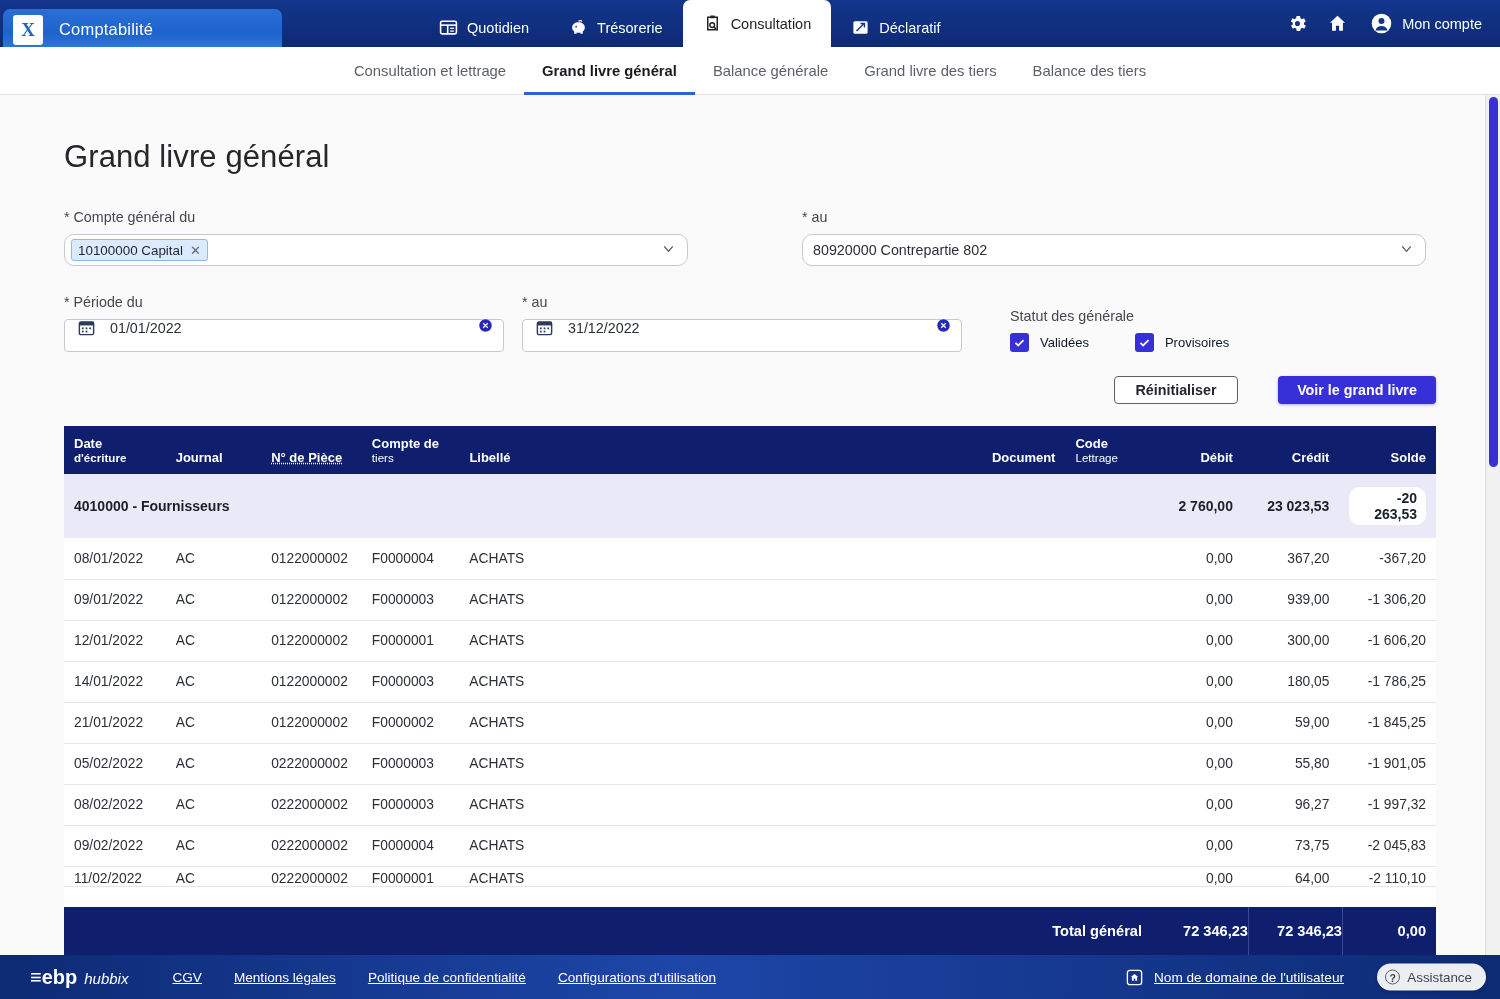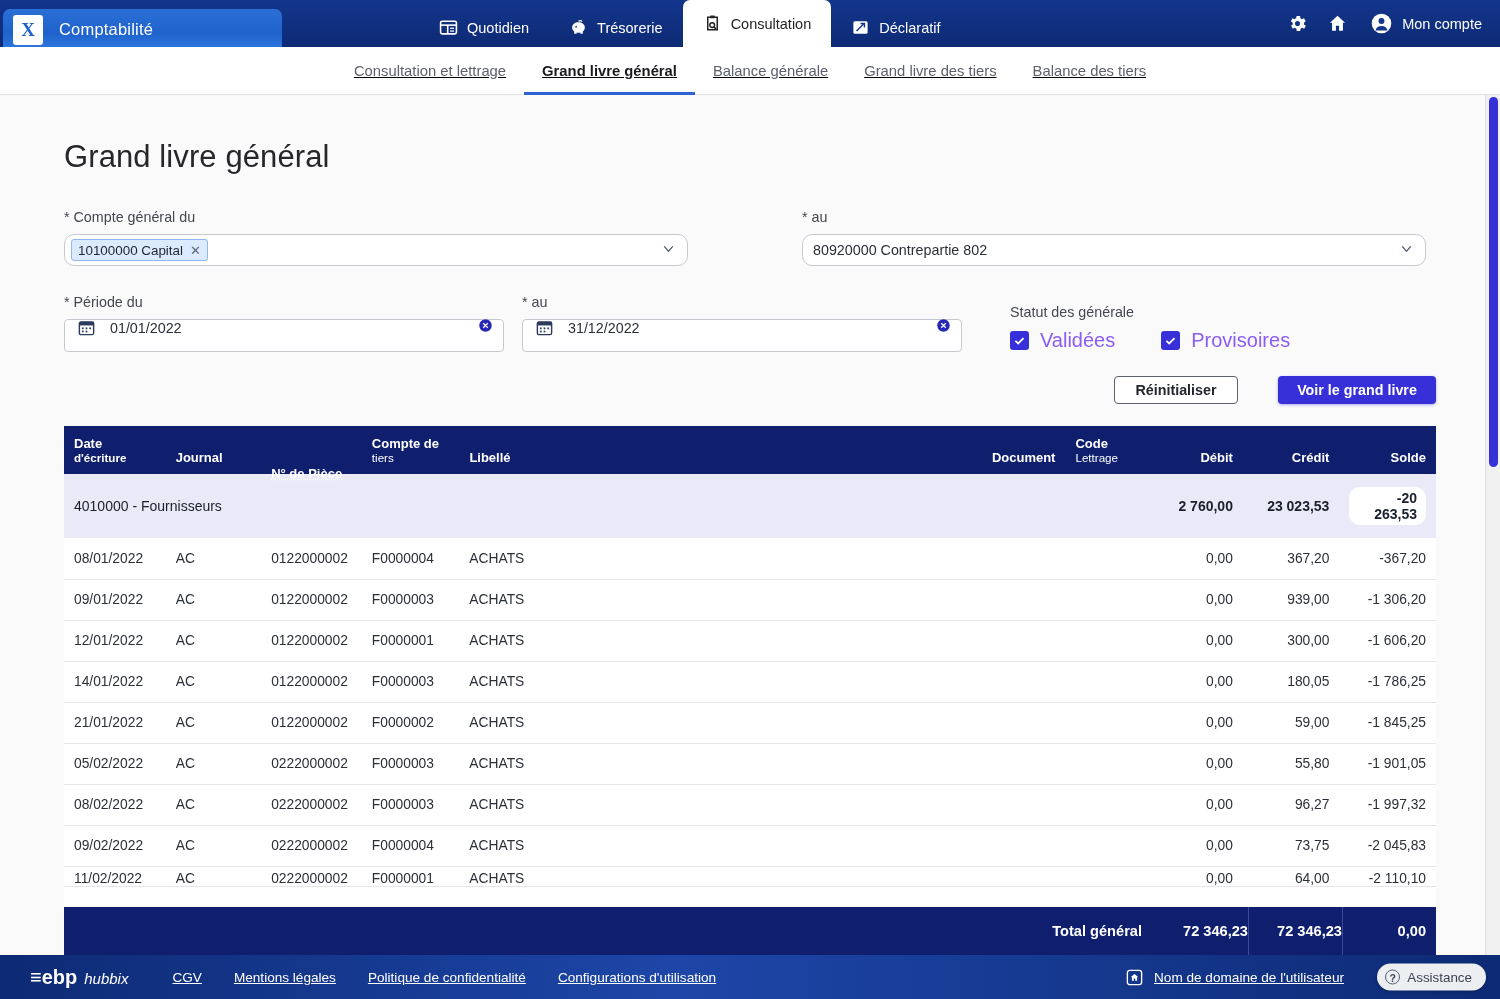--- a/index.html
+++ b/index.html
@@ -96,21 +96,21 @@
   }
 
   
   .subnav {
     height: 48px;
     background: #ffffff;
     border-bottom: 1px solid #e2e2e6;
     display: flex; align-items: center; justify-content: center;
     gap: 0px;
     flex: 0 0 auto;
-    position: relative; z-index: 2; text-decoration: underline;
+    position: relative; z-index: 2;
   }
   .subnav-item {
     font-size: 14.8px;
     color: #5c5f6b;
     padding: 0 18px;
     height: 48px;
     line-height: 48px;
     cursor: pointer;
     position: relative;
     white-space: nowrap;
@@ -197,21 +197,21 @@
 
   .status-block { margin-left: 30px; }
   .checks { display: flex; gap: 46px; align-items: center; margin-top: 6px; }
   .check-item { display: flex; align-items: center; gap: 11px; cursor: pointer; }
   .checkbox {
     width: 19px; height: 19px;
     background: #3730d8;
     border-radius: 3px;
     display: flex; align-items: center; justify-content: center;
   }
-  .check-label { font-size: 20px; color: #8b5cf6; }
+  .check-label { font-size: 13px; color: #0f172a; }
 
   .btn-row {
     display: flex; justify-content: flex-end;
     gap: 40px; margin-top: 24px;
   }
   .btn {
     height: 28px;
     border-radius: 4px;
     font-size: 14.3px;
     display: flex; align-items: center; justify-content: center;
@@ -268,21 +268,21 @@
   col.c-solde { width: 93px; }
 
   .scroll-body {
     flex: 1 1 auto;
     overflow: hidden;
   }
   .acct-row td {
     background: #e9e9f8;
     font-size: 14px;
     color: #1c1f27;
-    font-weight: normal;
+    font-weight: bold;
     padding: 13px 10px;
     height: 46px;
   }
   .acct-row td.num { font-weight: bold; }
   .solde-pill {
     display: inline-block;
     background: #ffffff;
     border-radius: 11px;
     padding: 3px 9px;
     color: #17202e;
@@ -593,21 +593,21 @@
         <thead>
           <tr>
             <th>
               <span>Date</span>
               <span class="th-sub">d'écriture</span>
             </th>
             <th>
               <span style="position:relative;top:14px;display:block">Journal</span>
             </th>
             <th>
-              <span class="th-underline" style="position:relative;top:30px;display:block">N° de Pièce</span>
+              <span class="th-underline" style="position:relative;top:14px;display:block">N° de Pièce</span>
             </th>
             <th>
               <span>Compte de</span>
               <span class="th-sub" style="font-weight:normal">tiers</span>
             </th>
             <th>
               <span style="position:relative;top:14px;display:block">Libellé</span>
             </th>
             <th class="num">
               <span style="position:relative;top:14px;display:block">Document</span>

